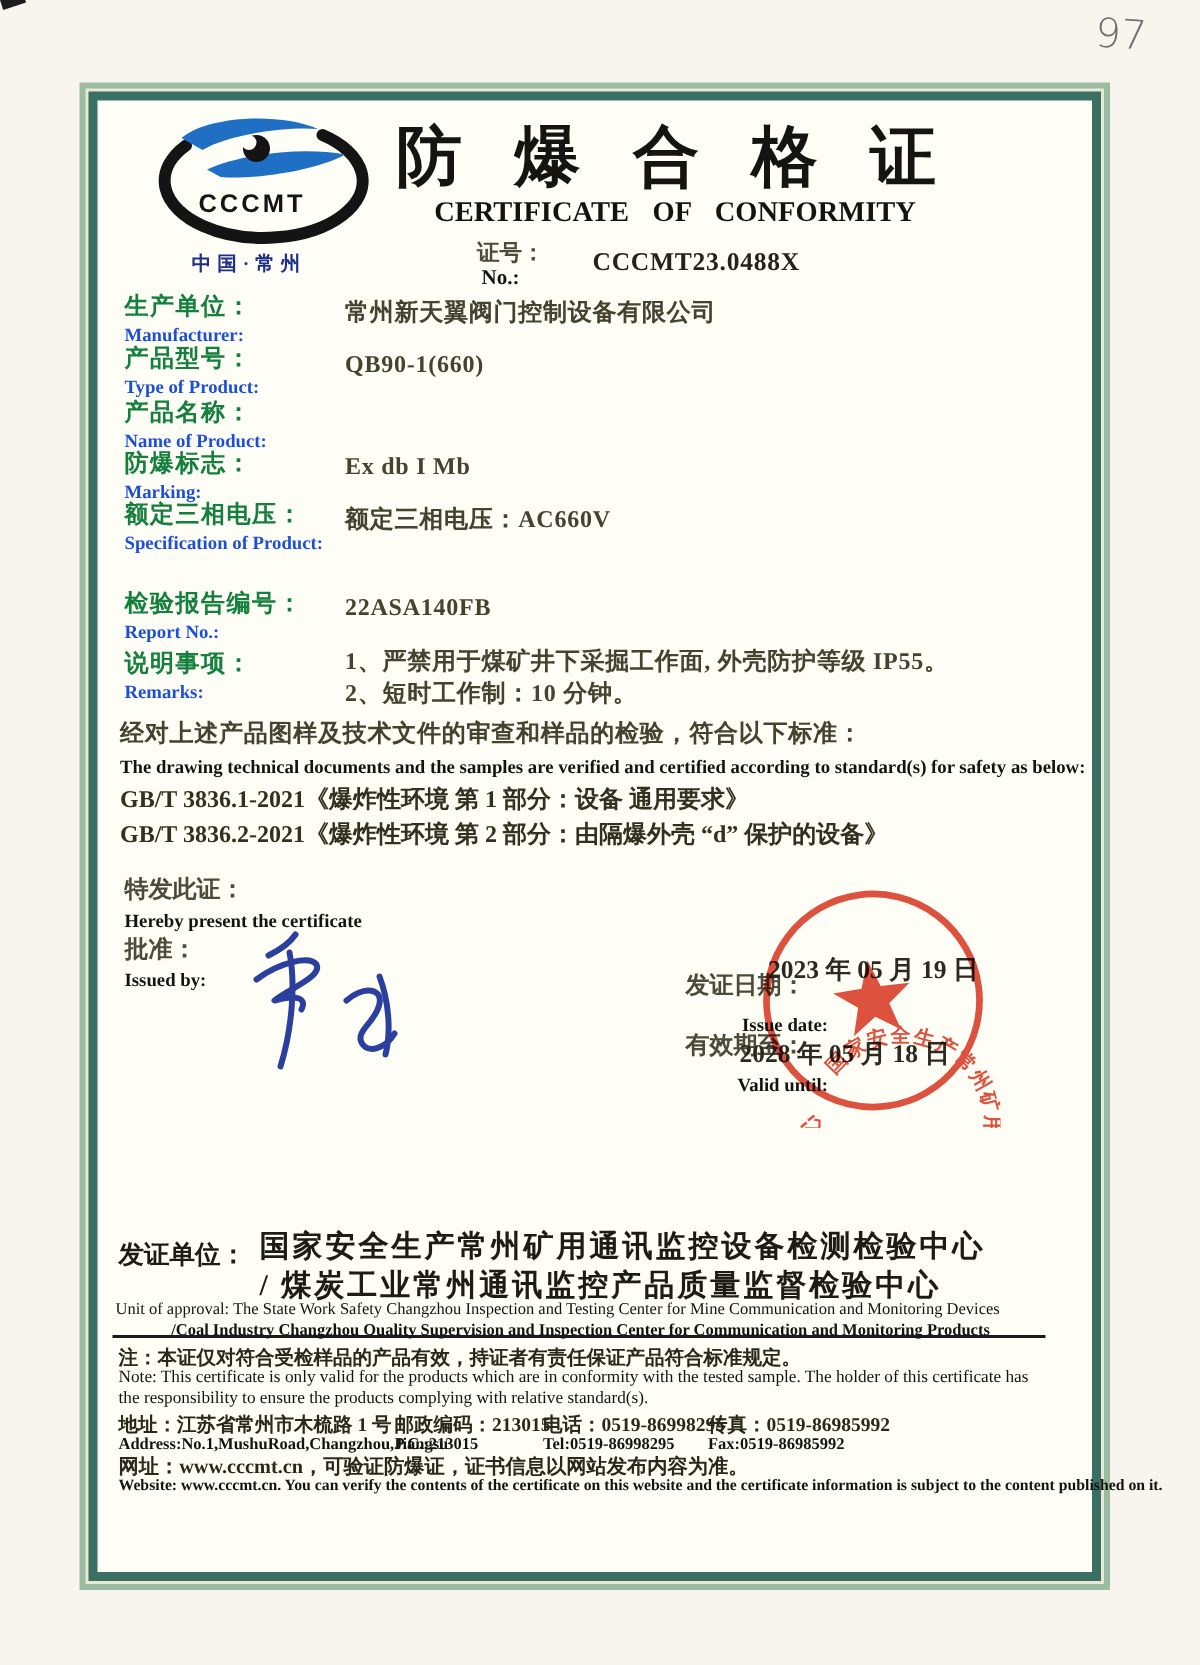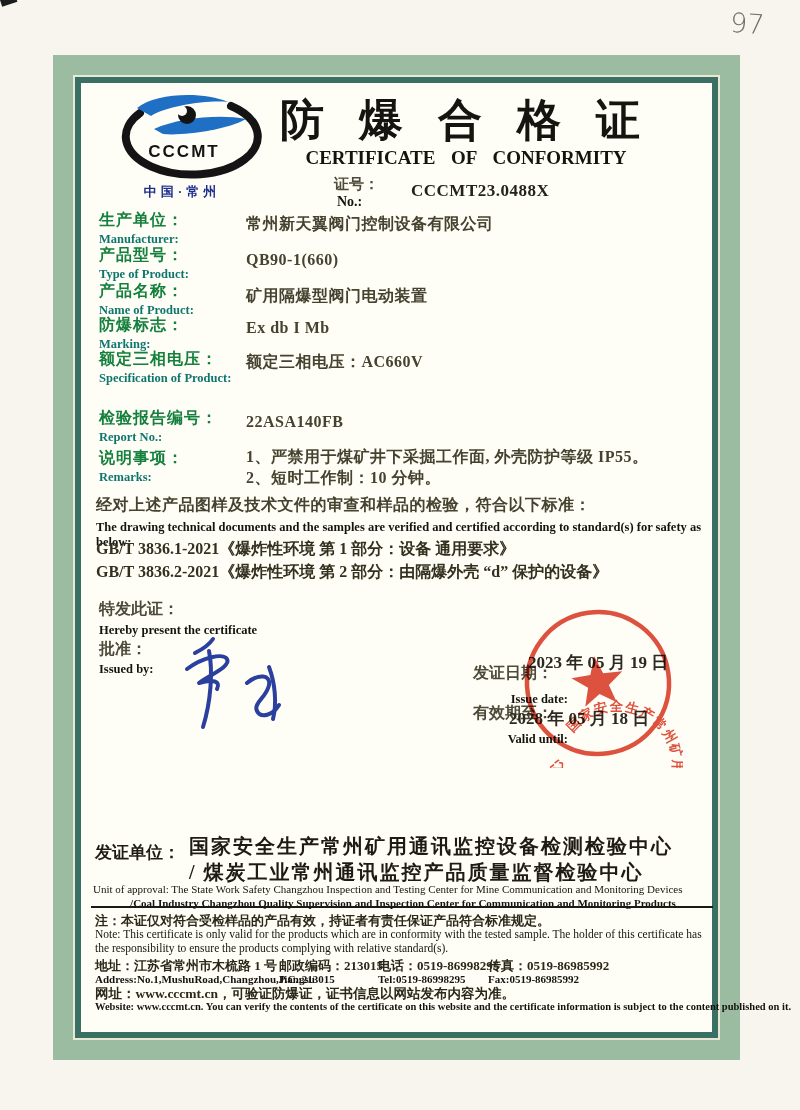--- a/index.html
+++ b/index.html
@@ -1,38 +1,38 @@
 <!DOCTYPE html>
 <html><head>
 <meta charset="utf-8">
 <style>
   * { margin:0; padding:0; box-sizing:border-box; }
   body { font-family:"Liberation Serif", serif; background:#ffffff; }
   .page { position:relative; width:800px; height:1110px; background:#f8f5ef; overflow:hidden; }
   .scan-tick { position:absolute; left:0; top:0; width:16px; height:7px; background:#1c1c1c; transform:rotate(-18deg); transform-origin:left top; }
   .pagenum { position:absolute; left:730px; top:8px; font-family:"DejaVu Sans", sans-serif; font-size:27px; color:#6f6f6f; transform:rotate(4deg); font-weight:300; }
   
-  .frame  { position:absolute; left:53px; top:55px; width:687px; height:1005px; background:#9cbca2; padding:20px; }
+  .frame  { position:absolute; left:53px; top:55px; width:687px; height:1005px; background:#9cbca2; padding:4px; }
   .frame2 { background:#e9e8d5; padding:2px; height:100%; }
   .frame3 { background:#3a6f63; padding:6px; height:100%; }
   .content{ position:relative; background:#fffef6; height:100%; color:#2b2920; }
 
   
   .logo { position:absolute; left:26px; top:6px; }
   .logo-region { position:absolute; left:36px; top:100px; width:130px; text-align:center; font-size:13px; font-weight:bold; color:#1c2f8a; letter-spacing:4px; }
   .title { position:absolute; left:150px; top:8px; width:470px; text-align:center; font-size:44px; font-weight:bold; color:#161410; letter-spacing:12px; white-space:nowrap; }
   .subtitle { position:absolute; left:150px; top:64px; width:470px; text-align:center; font-size:19px; font-weight:bold; color:#15130f; word-spacing:11px; }
   .certno-zh { position:absolute; left:253px; top:92px;  font-size:15px; font-weight:bold; color:#4c4a38; }
   .certno-en { position:absolute; left:256px; top:111px; font-size:14px; font-weight:bold; color:#15130f; }
   .certno-val{ position:absolute; left:330px; top:98px;  font-size:17px; font-weight:bold; color:#24221a; letter-spacing:.5px; }
 
   
   .fld { position:absolute; left:18px; }
   .fld .zh { font-size:16px; font-weight:bold; color:#15803d; letter-spacing:1px; white-space:nowrap; }
-  .fld .en { font-size:12.5px; font-weight:bold; color:#0f766e; margin-top:1px; white-space:nowrap; }
+  .fld .en { font-size:12.5px; font-weight:bold; color:#1d4ed8; margin-top:1px; white-space:nowrap; }
   .val { position:absolute; left:165px; font-size:16px; font-weight:bold; color:#45422f; letter-spacing:.5px; white-space:nowrap; }
 
   .std-intro-zh { position:absolute; left:15px; top:412px; font-size:16px; font-weight:bold; color:#45422f; letter-spacing:.5px; }
   .std-intro-en { position:absolute; left:15px; top:437px; font-size:12.5px; font-weight:bold; color:#15130f; }
   .std-1 { position:absolute; left:15px; top:456px; font-size:16px; font-weight:bold; color:#33301f; }
   .std-2 { position:absolute; left:15px; top:479px; font-size:16px; font-weight:bold; color:#33301f; }
 
   .present-zh { position:absolute; left:18px; top:516px; font-size:16px; font-weight:bold; color:#4c4a38; }
   .present-en { position:absolute; left:18px; top:540px; font-size:12.5px; font-weight:bold; color:#15130f; }
   .approve-zh { position:absolute; left:18px; top:556px; font-size:16px; font-weight:bold; color:#4c4a38; }
@@ -104,21 +104,20 @@
       <div class="fld" style="top:162px">
         <div class="zh">产品型号：</div>
         <div class="en">Type of Product:</div>
       </div>
       <div class="val" style="top:168px">QB90-1(660)</div>
 
       <div class="fld" style="top:198px">
         <div class="zh">产品名称：</div>
         <div class="en">Name of Product:</div>
       </div>
-      <div class="val" style="top:203px">矿用隔爆型阀门电动装置</div>
 
       <div class="fld" style="top:232px">
         <div class="zh">防爆标志：</div>
         <div class="en">Marking:</div>
       </div>
       <div class="val" style="top:236px">Ex db I Mb</div>
 
       <div class="fld" style="top:266px">
         <div class="zh">额定三相电压：</div>
         <div class="en">Specification of Product:</div>

